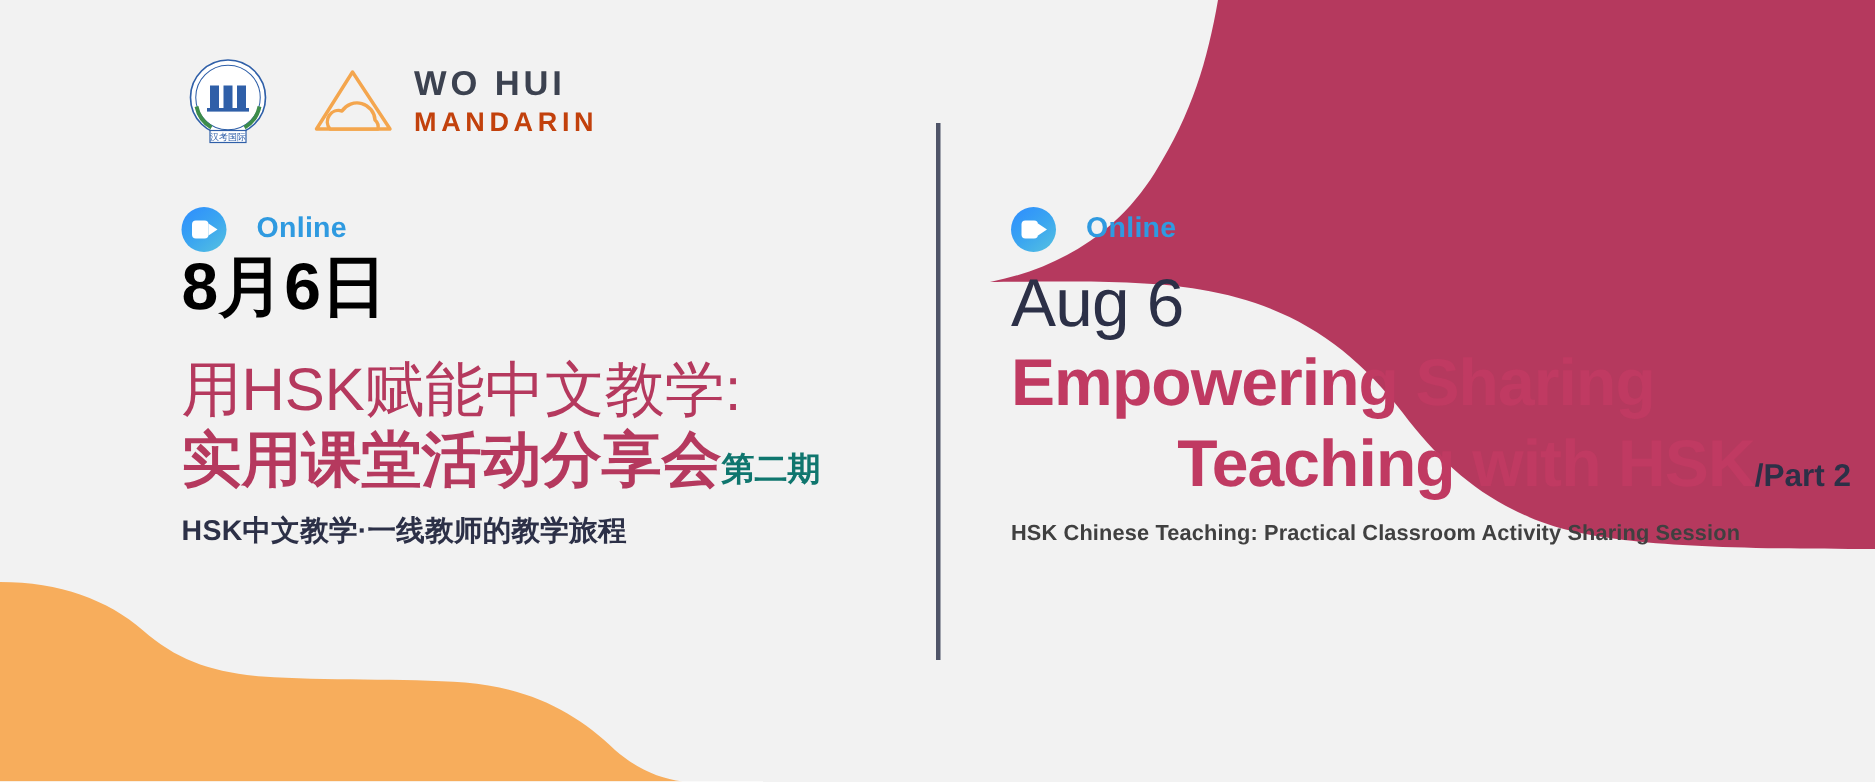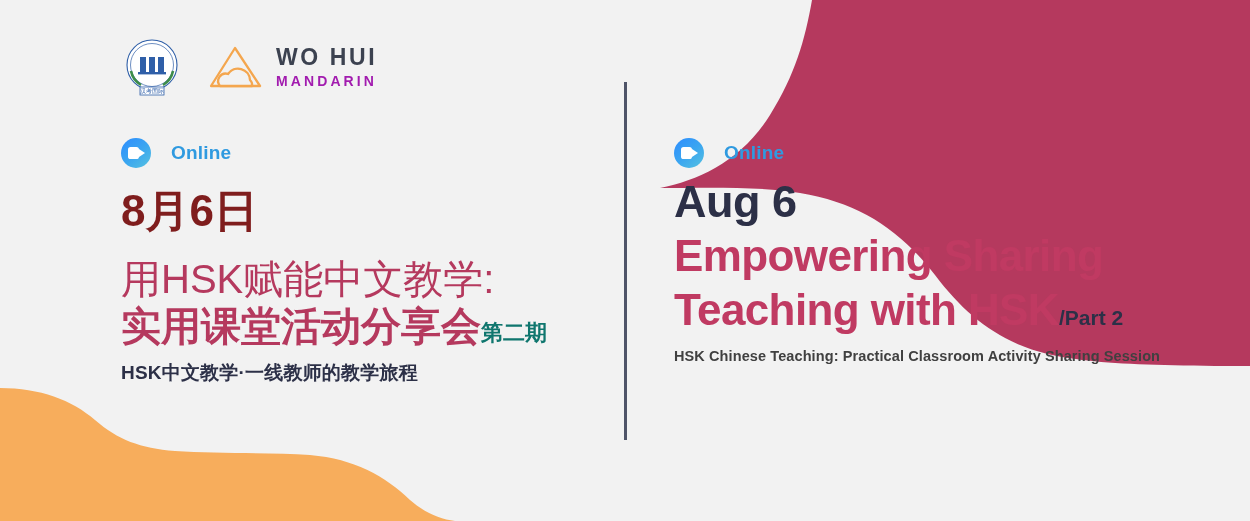--- a/index.html
+++ b/index.html
@@ -52,24 +52,24 @@
     justify-content: center;
     line-height: 1;
   }
   .wohui-top {
     font-size: 23px;
     font-weight: bold;
     letter-spacing: 2.6px;
     color: #3c4250;
   }
   .wohui-bottom {
-    font-size: 14px;
+    font-size: 18px;
     font-weight: bold;
     letter-spacing: 3.1px;
-    color: #a21caf;
+    color: #c2410c;
     margin-top: 5px;
   }
 
   
   .divider {
     position: absolute;
     left: 624px;
     top: 82px;
     width: 3px;
     height: 358px;
@@ -123,24 +123,24 @@
   }
   .online-label {
     font-size: 19px;
     font-weight: bold;
     color: #2f9ae0;
     letter-spacing: 0.2px;
   }
 
   
   .zh-date {
-    margin-top: 20px;
+    margin-top: 1px;
     font-size: 44px;
     font-weight: bold;
-    color: #7f1d1d;
+    color: #000000;
     line-height: 1.05;
     letter-spacing: 0px;
   }
   .zh-title1 {
     margin-top: 22px;
     font-size: 40px;
     font-weight: normal;
     color: #b5395e;
     line-height: 1.18;
     letter-spacing: 0px;
@@ -163,41 +163,42 @@
     font-size: 19px;
     font-weight: bold;
     color: #2c3047;
     letter-spacing: 0.2px;
   }
 
   
   .en-date {
     margin-top: 10px;
     font-size: 45px;
-    font-weight: bold;
+    font-weight: normal;
     color: #2c3047;
     line-height: 1.05;
     letter-spacing: -0.5px;
   }
   .en-title1 {
     margin-top: 4px;
     font-size: 44px;
     font-weight: bold;
     color: #c03a62;
     line-height: 1.22;
     letter-spacing: -0.6px;
     white-space: nowrap;
   }
   .en-title2 {
     font-size: 44px;
     font-weight: bold;
     color: #c03a62;
     line-height: 1.22;
     letter-spacing: -0.6px;
     white-space: nowrap;
+    text-align: right;
   }
   .en-part {
     font-size: 21px;
     font-weight: bold;
     color: #2c3047;
     letter-spacing: 0px;
   }
   .en-sub {
     margin-top: 11px;
     font-size: 14.5px;

